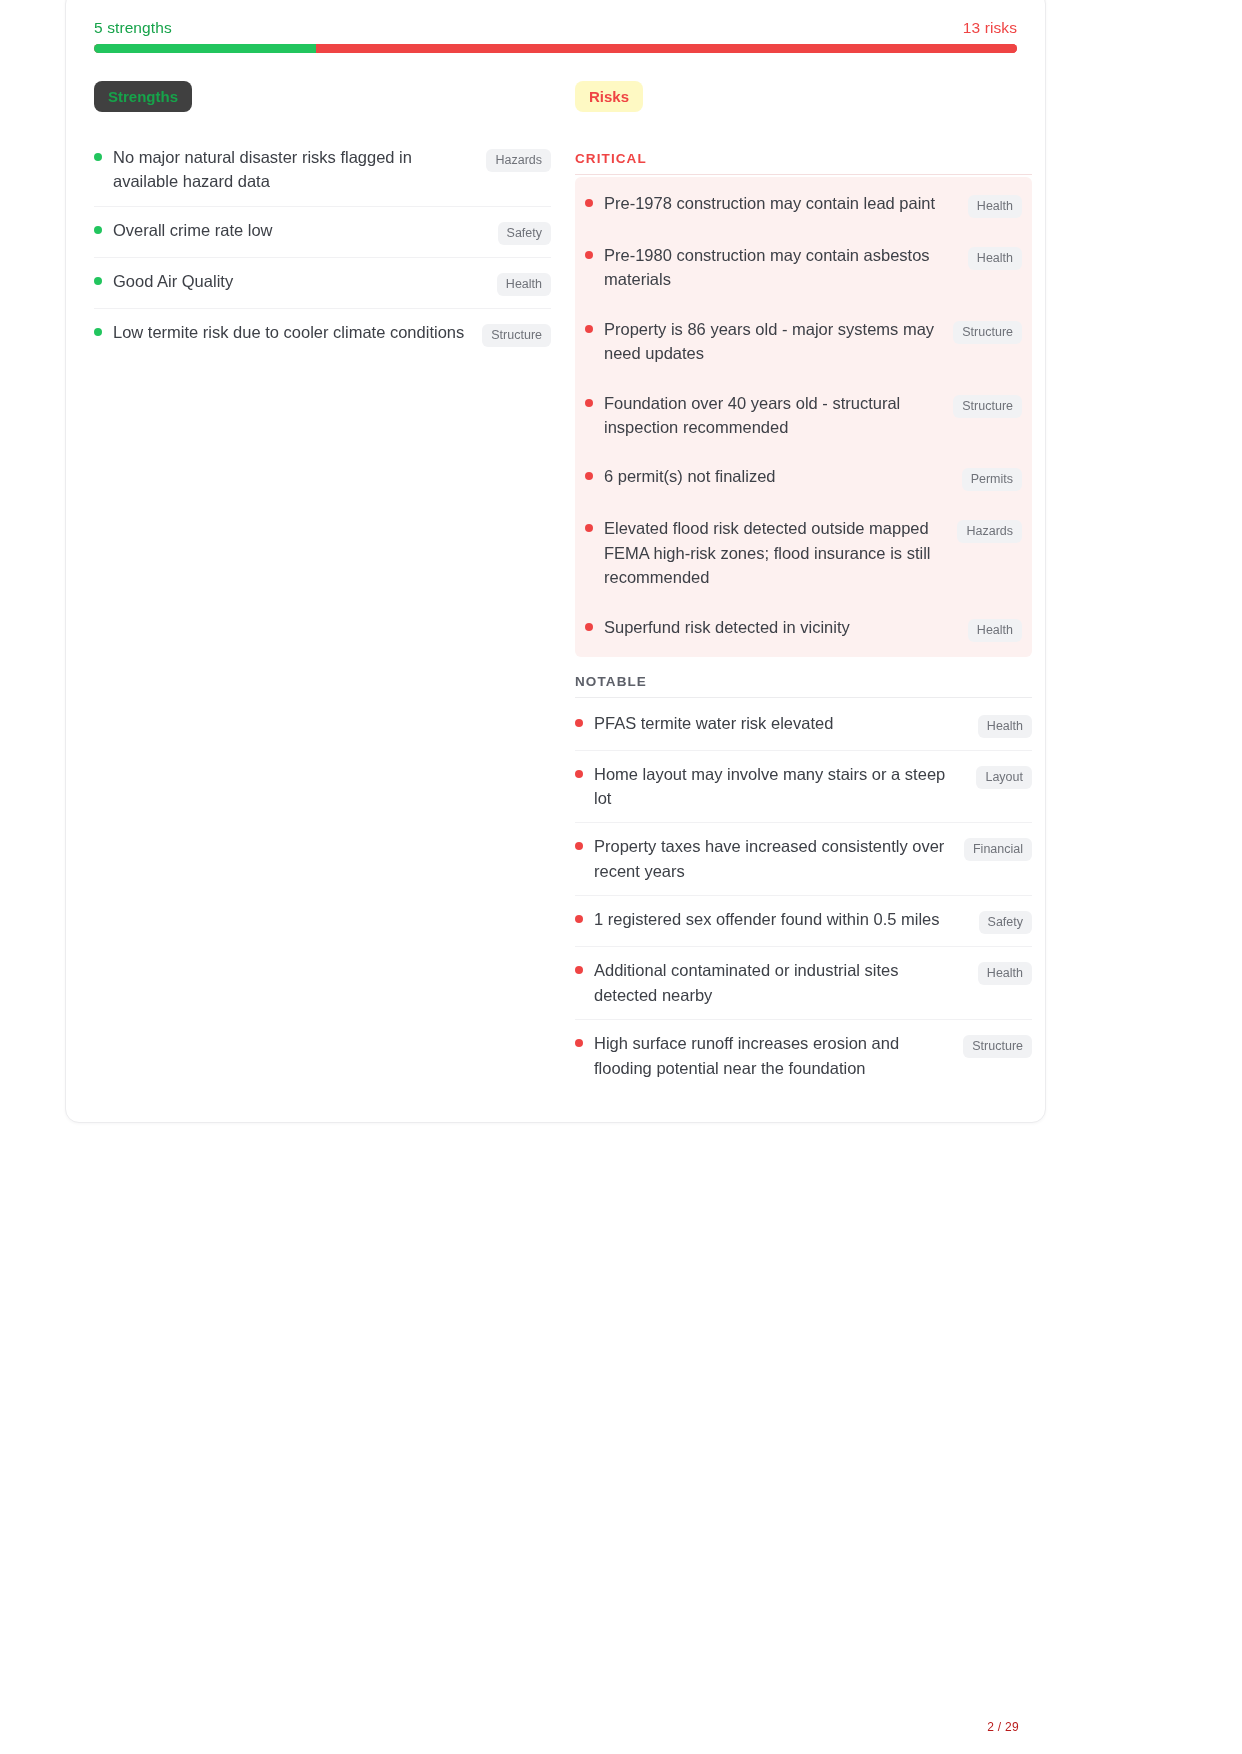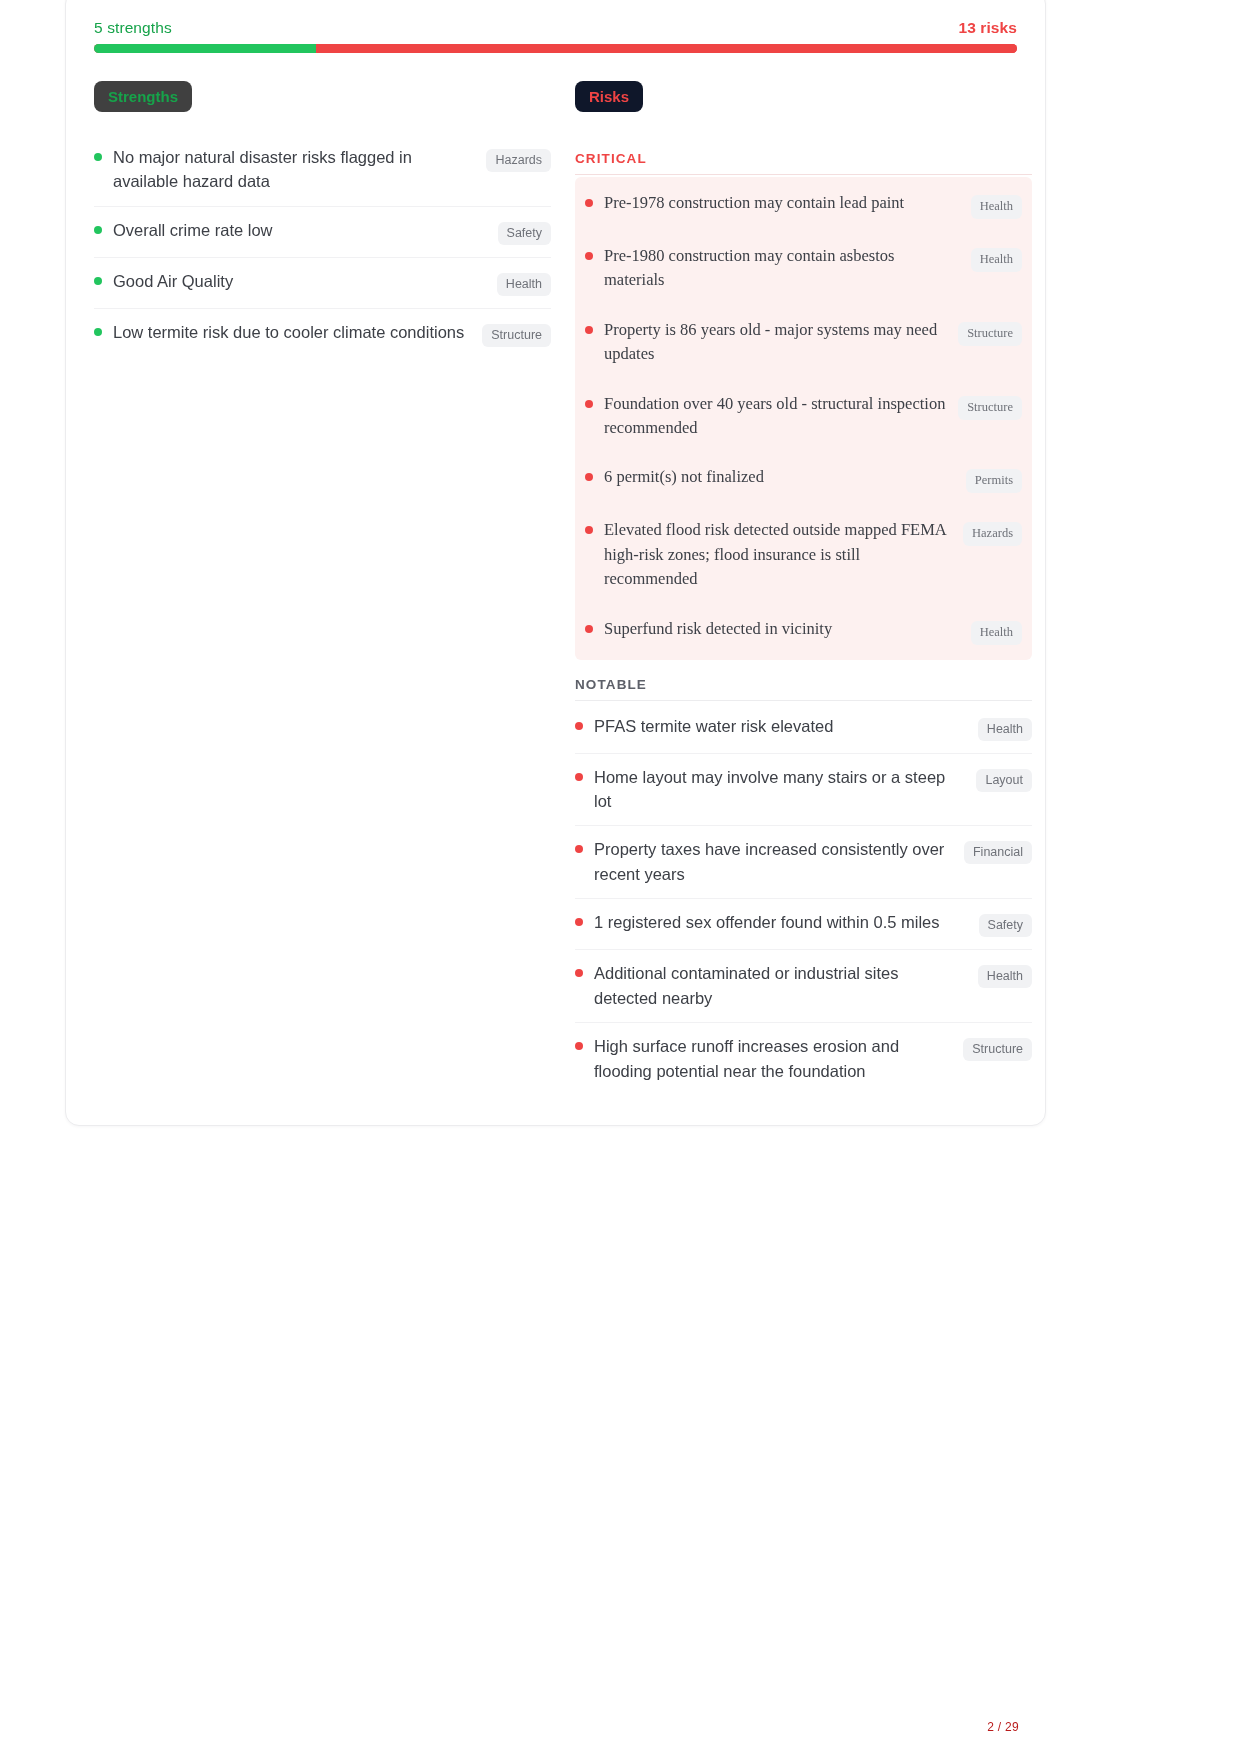--- a/index.html
+++ b/index.html
@@ -39,21 +39,21 @@
   }
   .summary-left {
     font-size: 15.5px;
     color: #16a34a;
     font-weight: 500;
     letter-spacing: .1px;
   }
   .summary-right {
     font-size: 15.5px;
     color: #ef4444;
-    font-weight: 700;
+    font-weight: 400;
     letter-spacing: .1px;
   }
   .meter {
     display: flex;
     height: 9px;
     border-radius: 6px;
     overflow: hidden;
     background: #ef4444;
     margin-bottom: 28px;
   }
@@ -77,21 +77,21 @@
 
   .pill {
     display: inline-block;
     font-size: 15px;
     font-weight: 700;
     padding: 7px 14px;
     border-radius: 8px;
     margin-bottom: 22px;
   }
   .pill.strengths { background: #404040; color: #16a34a; }
-  .pill.risks     { background: #0f172a; color: #ef4444; }
+  .pill.risks     { background: #fef9c3; color: #ef4444; }
 
   
   .item {
     display: flex;
     align-items: flex-start;
     gap: 0;
     padding: 11px 0 12px 0;
     border-bottom: 1px solid #f1f1f3;
   }
   .item:last-child { border-bottom: none; }
@@ -140,21 +140,20 @@
     background: #f4dede;
     margin-bottom: 2px;
   }
   .sec-rule.grey { background: #ececee; }
 
   .critical-block {
     background: #fdf1f0;
     border-radius: 6px;
     padding: 2px 10px 2px 10px;
     margin-bottom: 16px;
-    font-family: Liberation Serif, serif;
   }
   .critical-block .item { border-bottom: none; padding: 12px 0 13px 0; }
 
   .notable-block { margin-top: 0; }
 
   
   .page-number {
     position: absolute;
     right: 61px;
     bottom: 20px;

